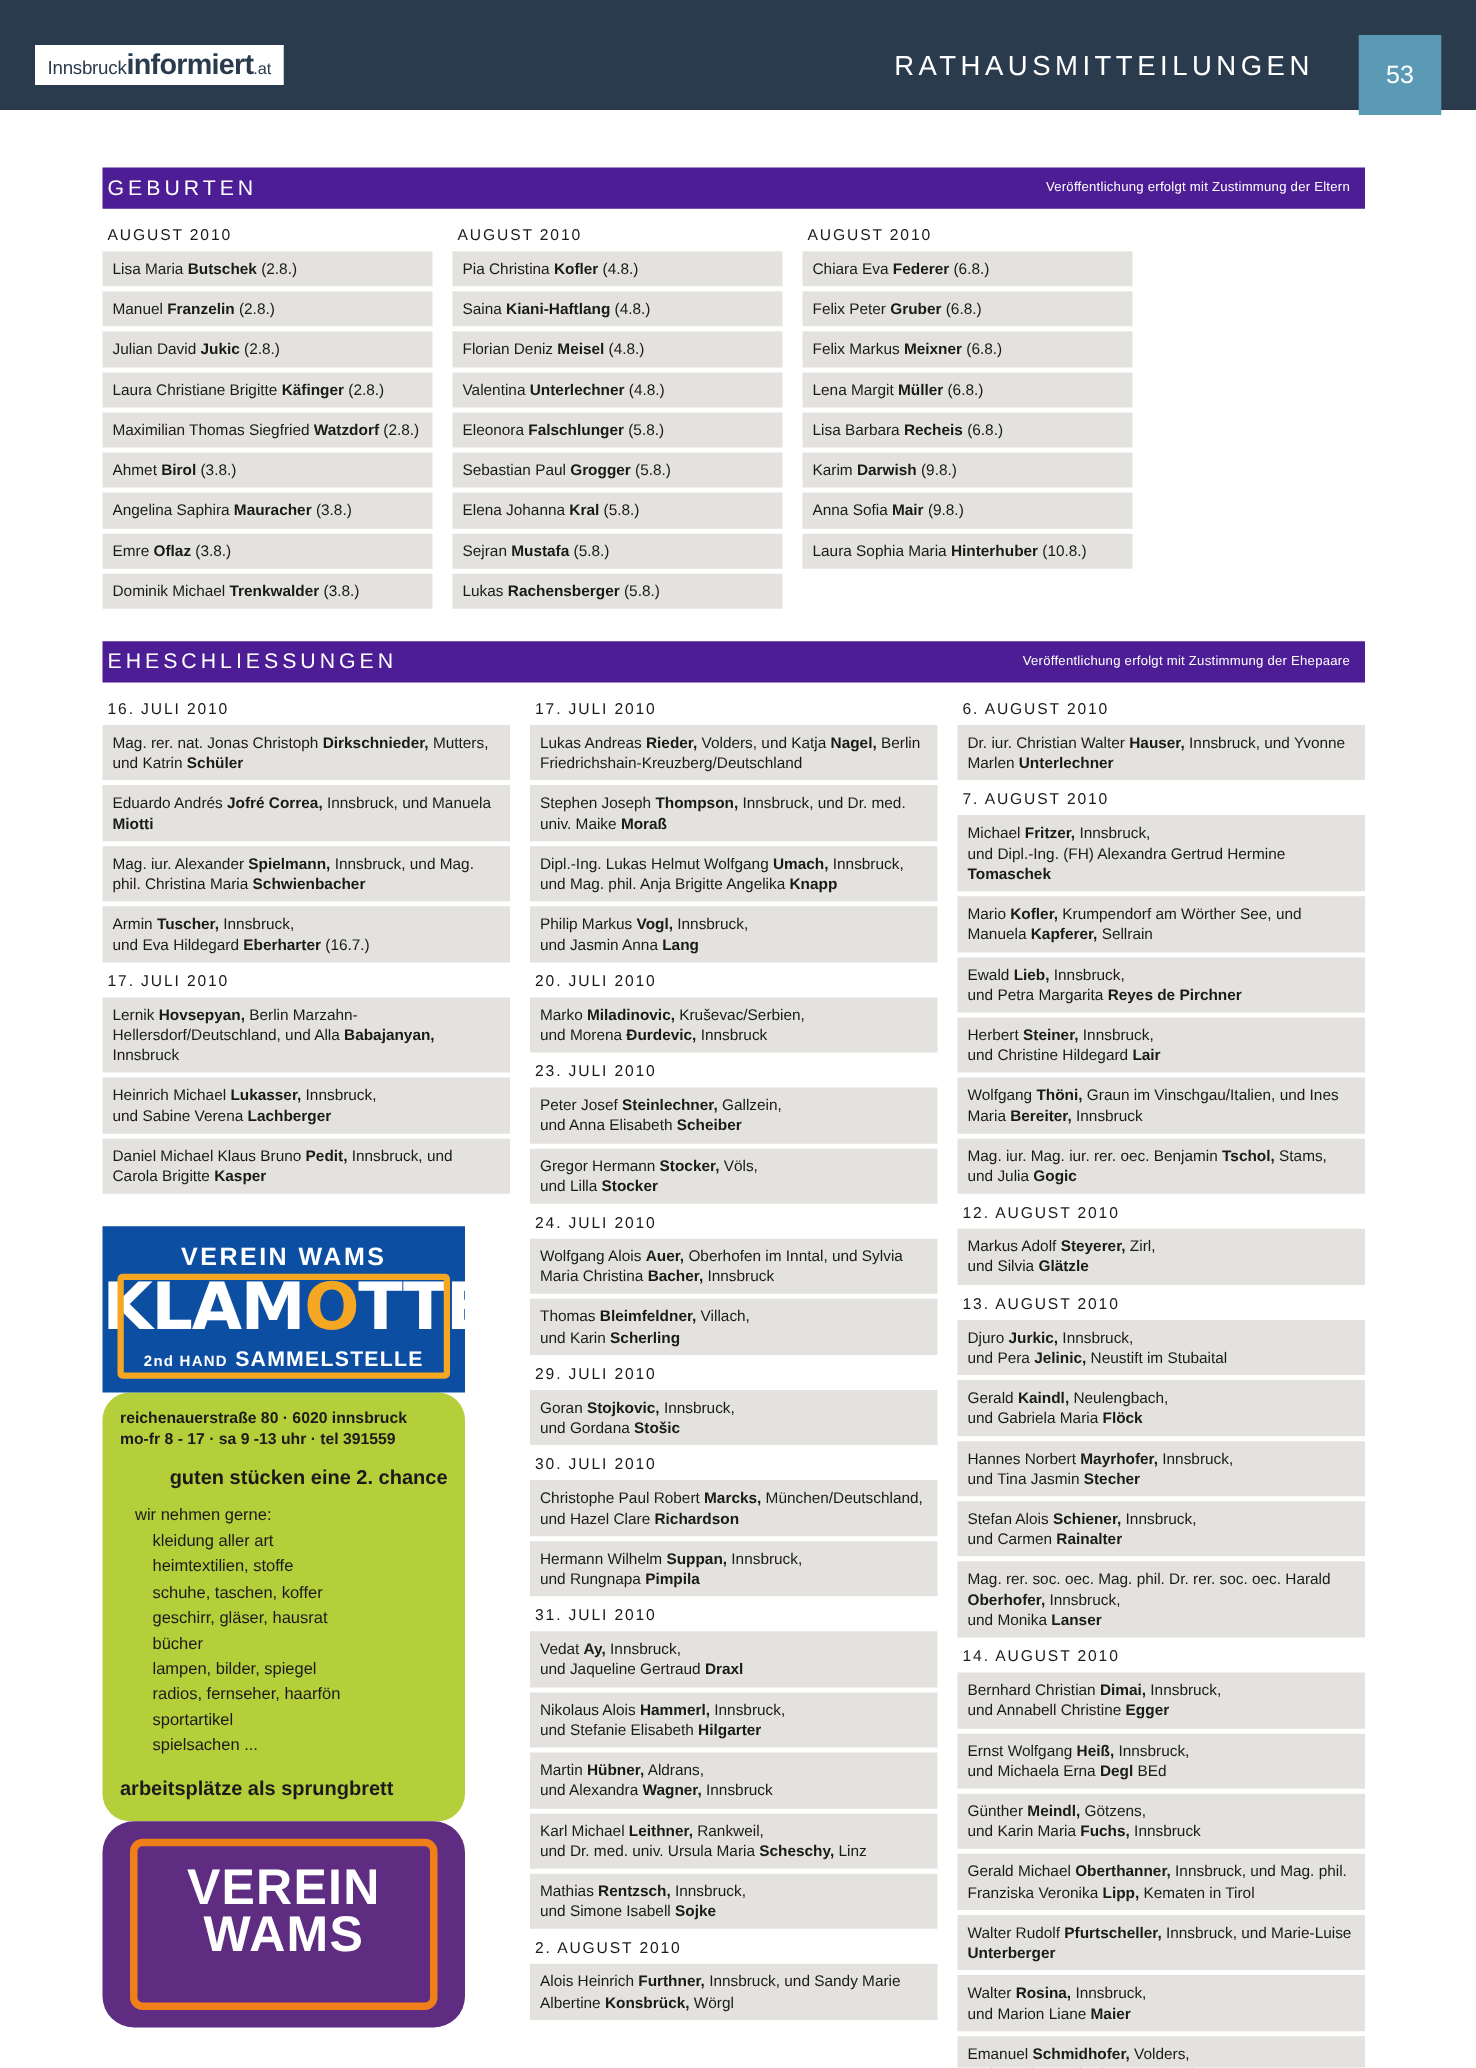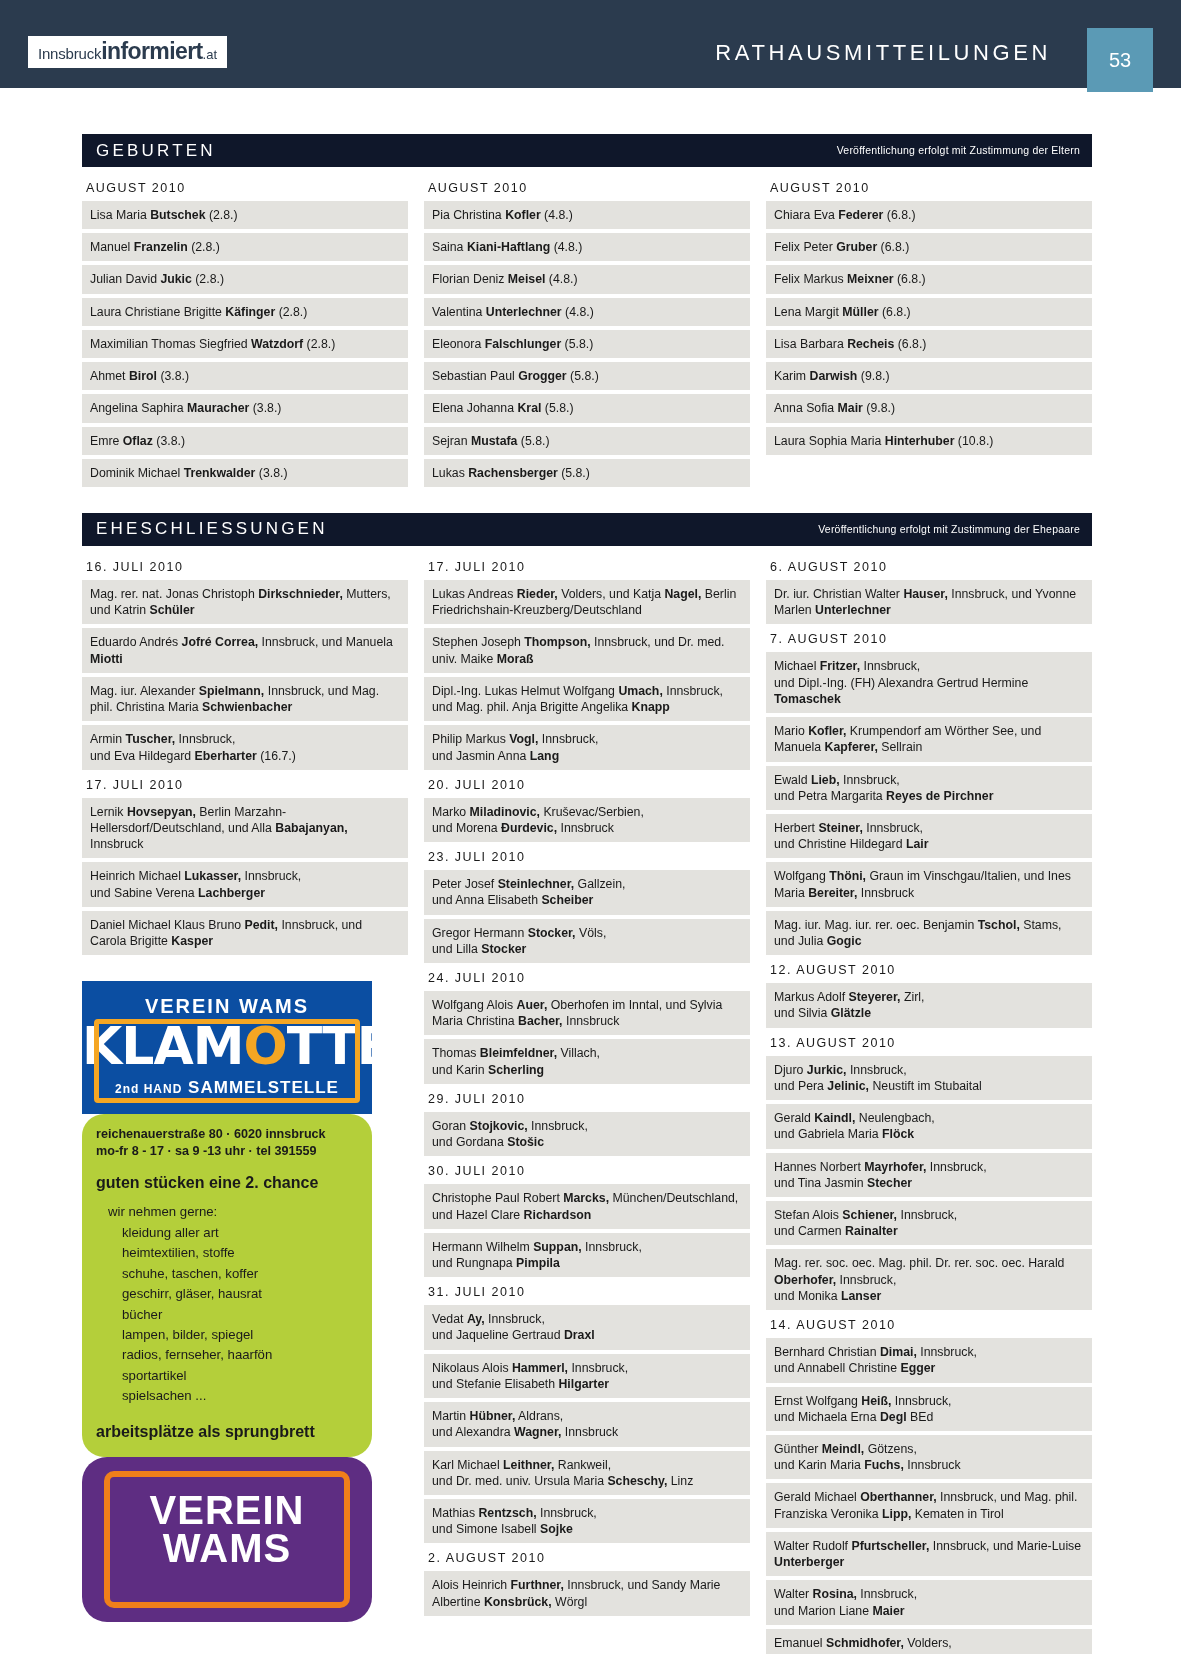--- a/index.html
+++ b/index.html
@@ -71,44 +71,44 @@
 
   
   .page {
     position: absolute;
     left: 82px;
     top: 134px;
     width: 1010px;
   }
 
   .section-bar {
-    background: #0f172a;
+    background: #4c1d95;
     height: 33px;
     display: flex;
     align-items: center;
     justify-content: space-between;
-    padding: 0 12px 0 14px;
+    padding: 0 12px 0 4px;
     color: #ffffff;
   }
   .section-bar .title {
     font-size: 17px;
     letter-spacing: 3.2px;
   }
   .section-bar .note {
     font-size: 10.5px;
     letter-spacing: 0.2px;
     padding-bottom: 1px;
   }
 
   .cols {
     display: flex;
     gap: 16px;
     margin-top: 10px;
   }
-  .col { width: 326px; }
+  .col { width: 264px; }
 
   .datehead {
     font-size: 12.5px;
     letter-spacing: 1.5px;
     color: #1a1a1a;
     padding: 4px 0 6px 4px;
   }
   .entry {
     background: #e3e2de;
     margin-bottom: 4px;
@@ -174,20 +174,21 @@
   .ad-green .addr {
     font-size: 12.6px;
     font-weight: bold;
     line-height: 1.35;
     color: #1a1a1a;
   }
   .ad-green .chance {
     margin-top: 14px;
     font-size: 16px;
     font-weight: bold;
+    text-align: right;
   }
   .ad-green .list {
     margin-top: 10px;
     padding-left: 26px;
     font-size: 13.2px;
     line-height: 1.55;
   }
   .ad-green .jobs {
     margin-top: 16px;
     font-size: 16px;

